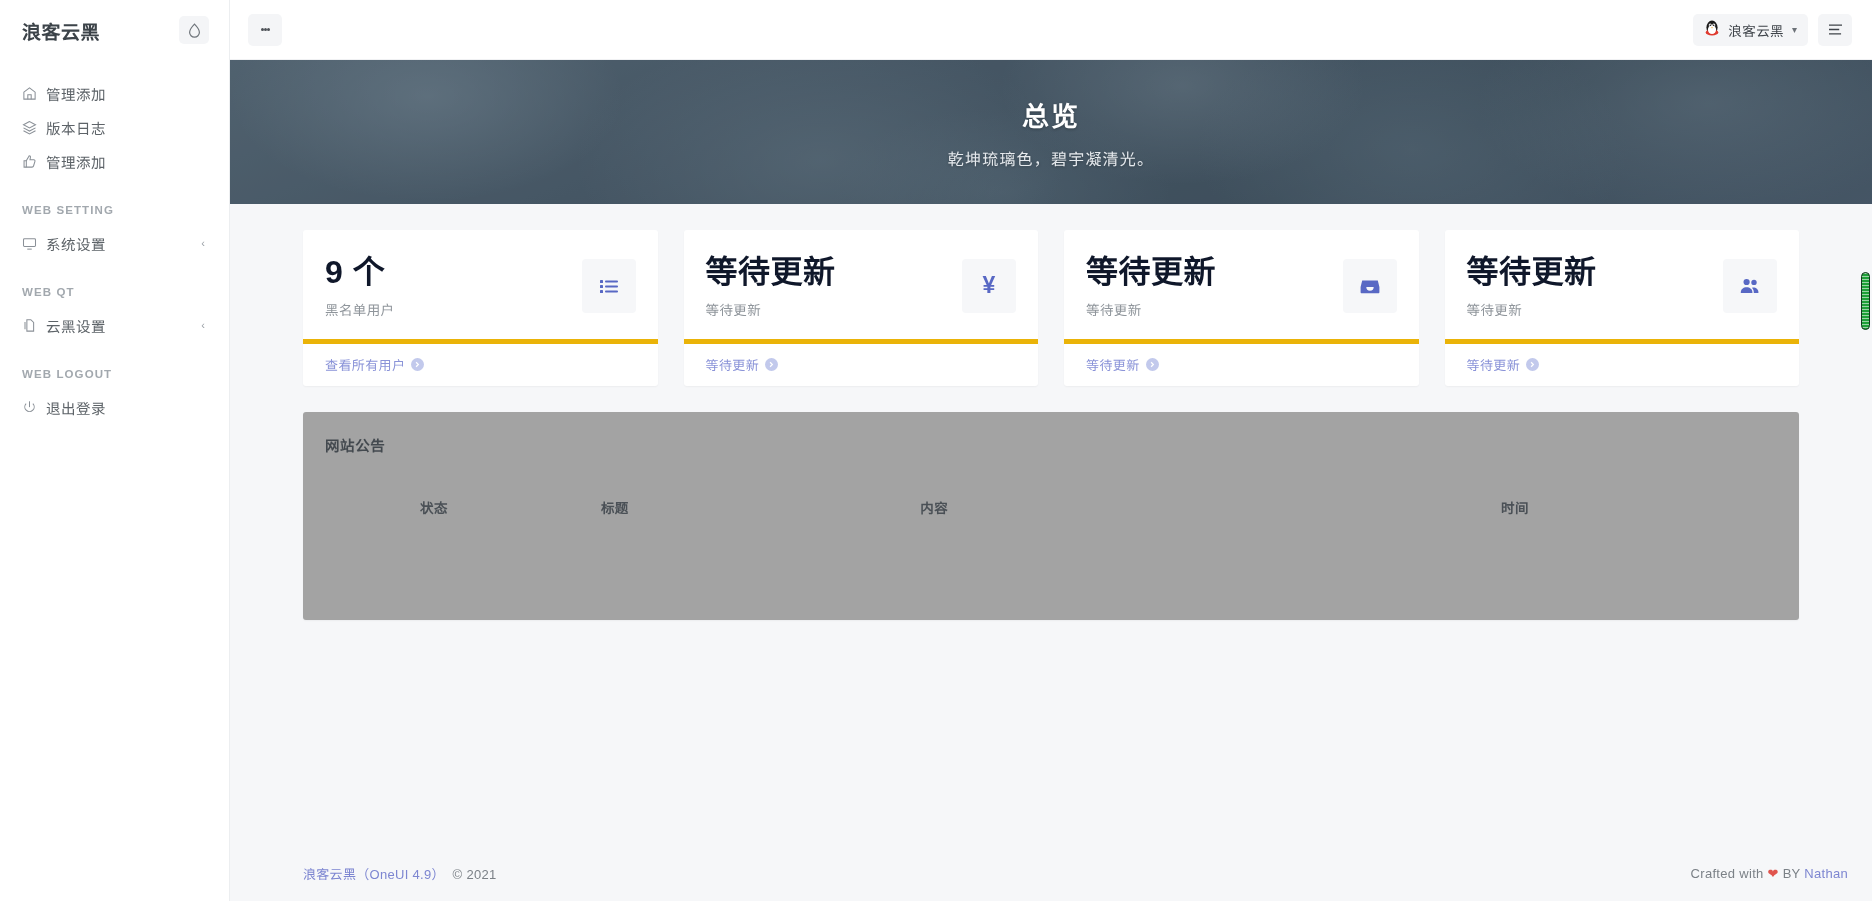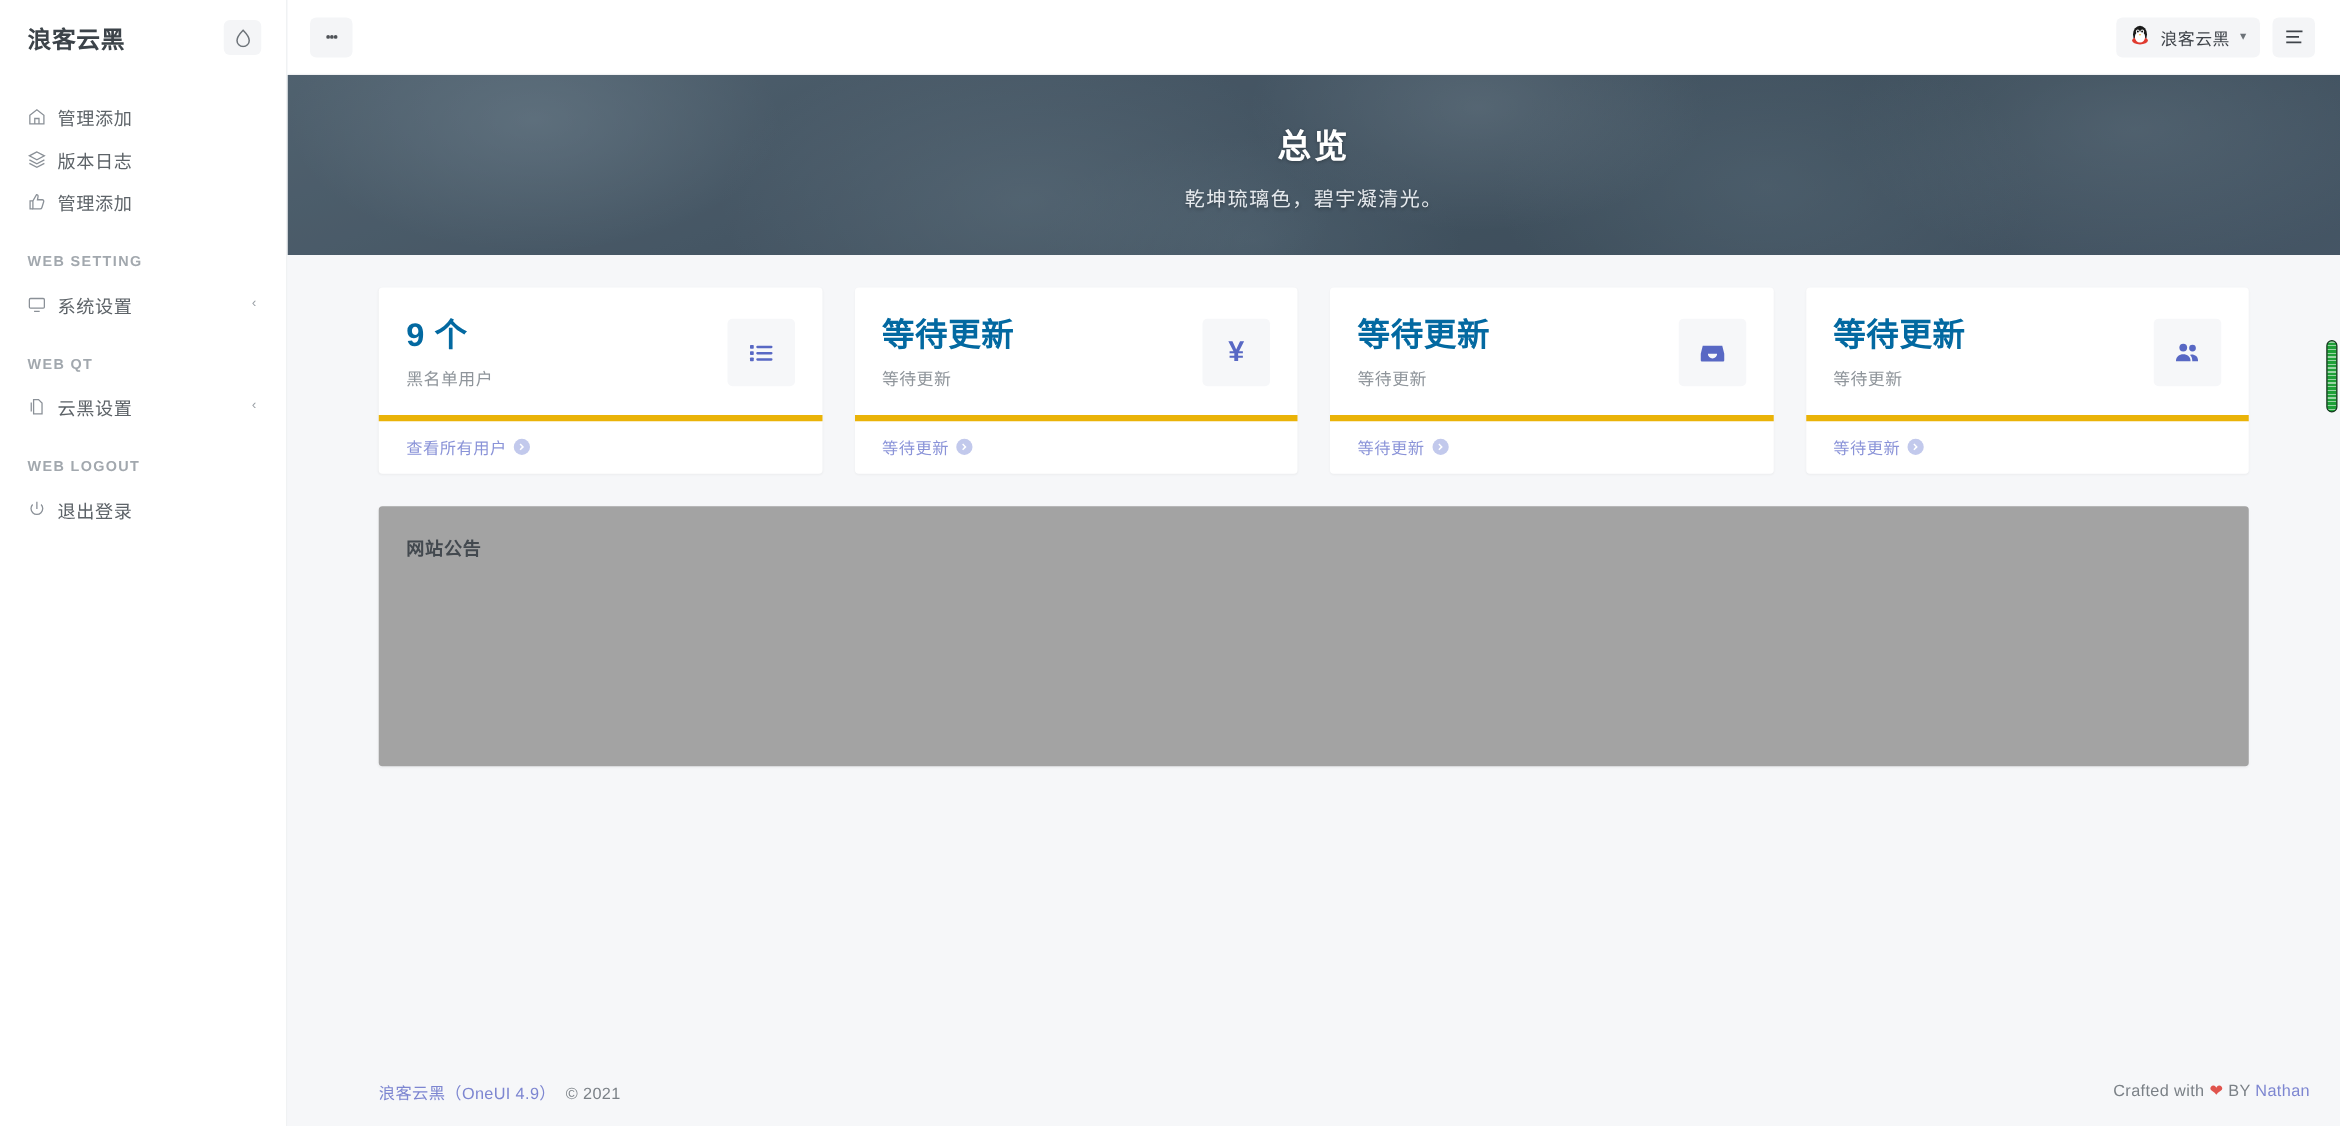--- a/index.html
+++ b/index.html
@@ -152,21 +152,21 @@
   .card {
     flex: 1 1 0; background: #ffffff;
     border-radius: 3px; box-shadow: 0 1px 2px rgba(0,0,0,.045);
     display: flex; flex-direction: column;
   }
   .card-body {
     display: flex; align-items: center; justify-content: space-between;
     padding: 22px 22px 20px 22px;
   }
   .card-num {
-    font-size: 26px; font-weight: bold; color: #0369a1;
+    font-size: 32px; font-weight: bold; color: #0f172a;
     letter-spacing: .5px; line-height: 1.25;
   }
   .card-sub { font-size: 13.5px; color: #8f959b; margin-top: 7px; letter-spacing: .4px; }
   .card-ico {
     width: 54px; height: 54px; border-radius: 4px; background: #f6f7f9;
     display: flex; align-items: center; justify-content: center;
     color: #5868c4; flex: 0 0 54px;
   }
   .yen { font-size: 23px; font-weight: bold; color: #5868c4; line-height: 1; }
   .card-foot {
@@ -454,20 +454,31 @@
                   </svg>
                 </span>
               </a>
             </div>
           </div>
 
         </div>
 
         <section class="panel">
           <div class="panel-title">网站公告</div>
+          <table class="tbl">
+            <thead>
+              <tr>
+                <th class="c-status">状态</th>
+                <th class="c-title">标题</th>
+                <th class="c-body">内容</th>
+                <th class="c-time">时间</th>
+              </tr>
+            </thead>
+            <tbody></tbody>
+          </table>
         </section>
 
       </div>
 
       <div class="scrollbar-track">
         <div class="scrollbar-thumb"></div>
       </div>
     </div>
 
     <footer class="footer">

